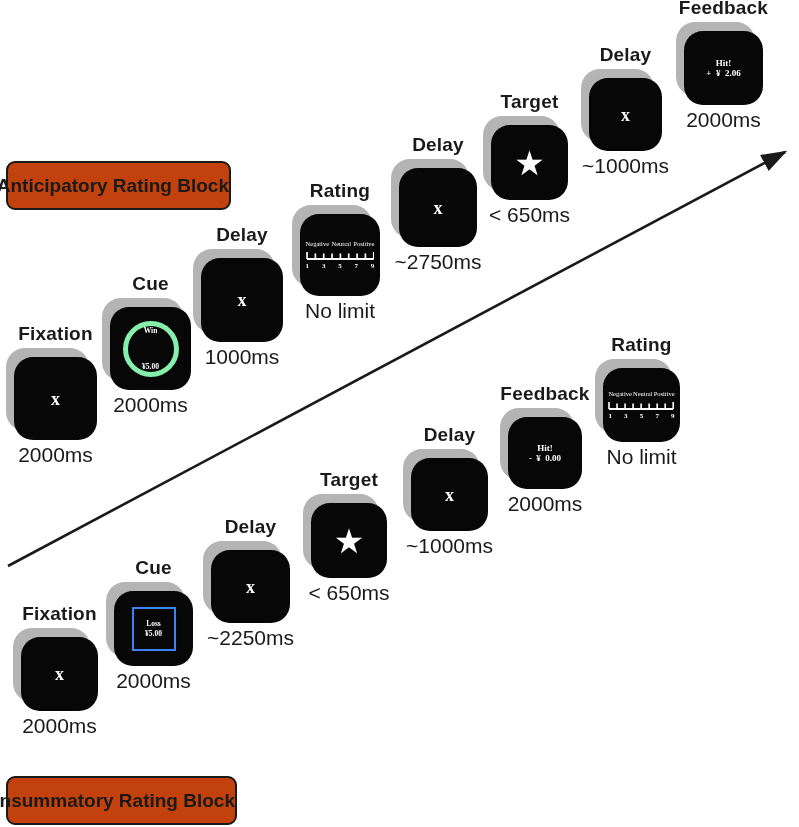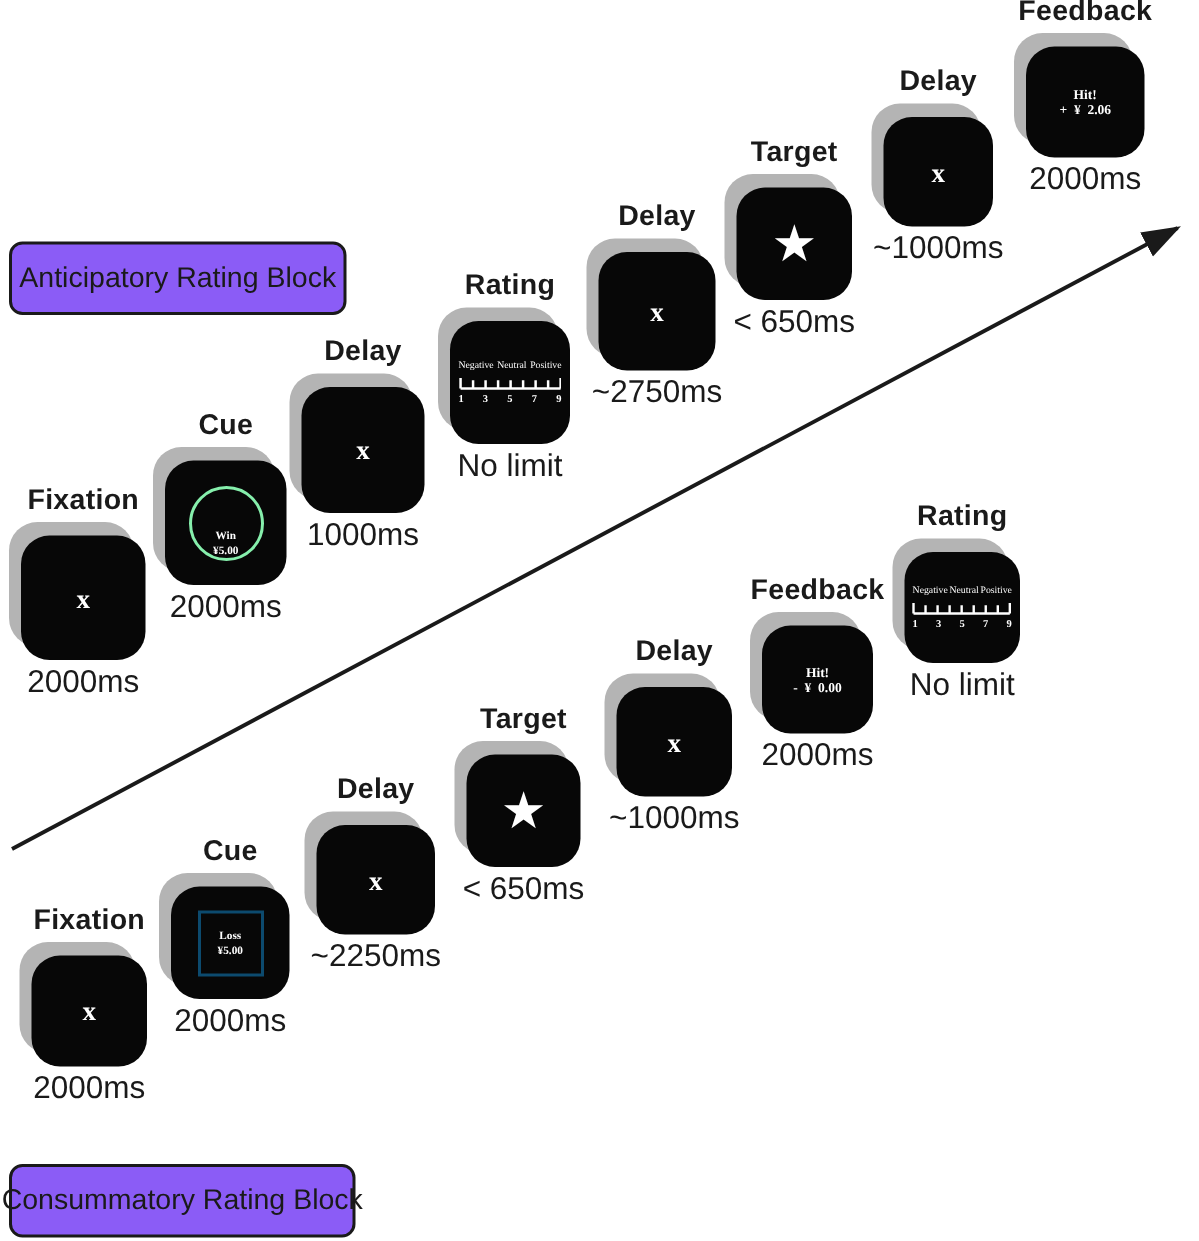--- a/index.html
+++ b/index.html
@@ -14,40 +14,40 @@
         display:flex;flex-direction:column;align-items:center;justify-content:center;
         color:#ffffff;}
   .trial-label{position:absolute;bottom:calc(100% + 12px);left:50%;transform:translateX(-50%);
                white-space:nowrap;font-size:19px;font-weight:bold;color:#1a1a1a;letter-spacing:.2px;}
   .trial-duration{position:absolute;top:calc(100% + 3px);left:50%;transform:translateX(-50%);
                white-space:nowrap;font-size:21px;font-weight:normal;color:#1a1a1a;}
 
   
   .fix-x{font-family:"Liberation Serif",serif;font-weight:bold;font-size:18px;line-height:1;}
   .star{font-size:34px;line-height:1;}
-  .cue-circle{width:46px;height:46px;border:2px solid #86efac;border-radius:50%;
-              display:flex;flex-direction:column;align-items:center;justify-content:flex-end;
+  .cue-circle{width:46px;height:46px;border:5px solid #86efac;border-radius:50%;
+              display:flex;flex-direction:column;align-items:center;justify-content:space-between;
               font-family:"Liberation Serif",serif;font-weight:bold;font-size:7.5px;line-height:1.3;}
-  .cue-square{width:40px;height:40px;border:2px solid #0c4a6e;
+  .cue-square{width:40px;height:40px;border:2px solid #3b82f6;
               display:flex;flex-direction:column;align-items:center;justify-content:center;
               font-family:"Liberation Serif",serif;font-weight:bold;font-size:7.5px;line-height:1.3;}
   .feedback-content{display:flex;flex-direction:column;align-items:center;gap:0;
               font-family:"Liberation Serif",serif;font-weight:bold;font-size:9px;white-space:pre;}
   .rating-content{width:86%;display:flex;flex-direction:column;align-items:stretch;}
   .rating-anchors{display:flex;justify-content:space-between;
               font-family:"Liberation Serif",serif;font-size:6.5px;margin-bottom:3px;}
   .rating-ruler{width:100%;height:10px;display:block;}
   .rating-nums{display:flex;justify-content:space-between;
               font-family:"Liberation Serif",serif;font-weight:bold;font-size:7px;margin-top:2px;
               padding:0 0px;}
 
   
-  .block-box{position:absolute;border:2px solid #1a1a1a;border-radius:9px;background:#8b5cf6;
-             display:flex;align-items:center;justify-content:center;
-             font-size:19px;font-weight:normal;color:#1a1a1a;white-space:nowrap;}
+  .block-box{position:absolute;border:2px solid #1a1a1a;border-radius:9px;background:#c2410c;
+             display:flex;align-items:center;justify-content:flex-end;
+             font-size:19px;font-weight:bold;color:#1a1a1a;white-space:nowrap;}
 
   
   .arrow-svg{position:absolute;inset:0;pointer-events:none;}
 </style>
 </head>
 <body>
 
 <div class="stage">
 
   <svg class="arrow-svg" width="799" height="827" viewBox="0 0 799 827">

